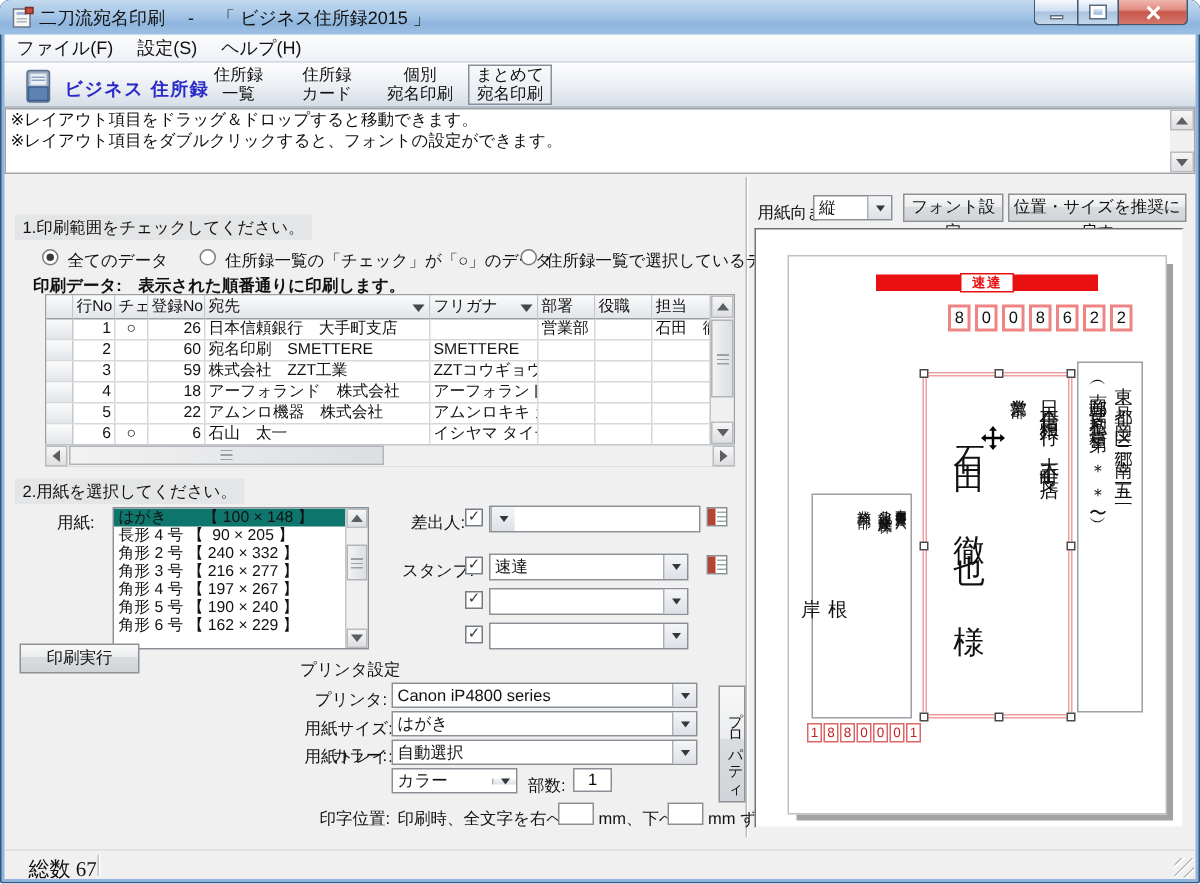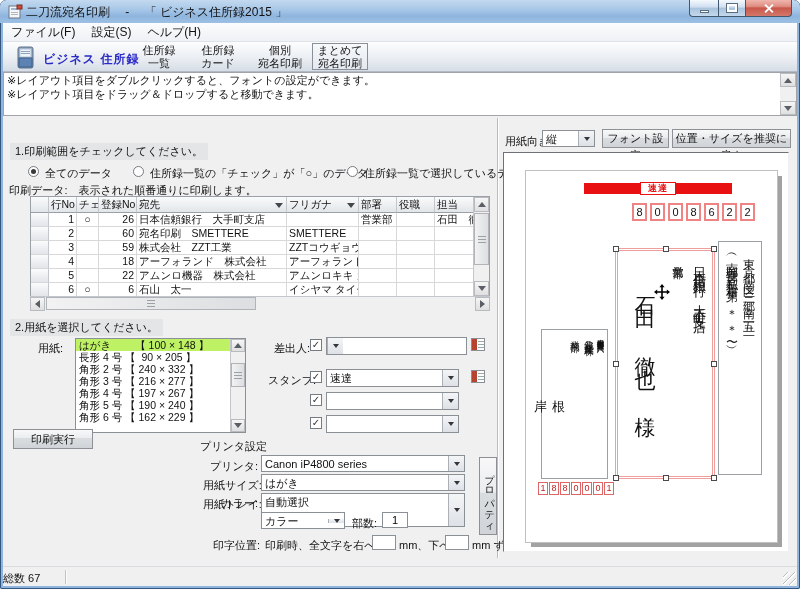--- a/index.html
+++ b/index.html
@@ -70,21 +70,21 @@
   .gc.sel { background:linear-gradient(#fafbfc,#e2e5e9); border-right:1px solid #c3c7cc;}
   .c0{width:18px;} .c1{width:28px; text-align:right;} .c2{width:22px; text-align:center;} .c3{width:38px; text-align:right;}
   .c4{width:150px;} .c5{width:72px;} .c6{width:38px;} .c7{width:38px;} .c8{width:40px; border-right:none;}
   .sort { position:absolute; right:3px; top:6px; width:0; height:0; border-left:4px solid transparent; border-right:4px solid transparent; border-top:5px solid #44484d; }
   #grid-vsb { position:absolute; right:0; top:0; width:16px; height:99px; background:#f0f0f0; border-left:1px solid #c3c7cc;}
   #grid-hsb { position:absolute; left:-1px; bottom:-1px; width:460px; height:15px; background:#f0f0f0; border-top:1px solid #c3c7cc;}
 
   
   #paperlist { position:absolute; left:75px; top:338px; width:171px; height:95px; background:#fff; border:1px solid #8b9097; overflow:hidden;}
   .lb-item { font-size:10.5px; line-height:12px; height:12px; padding-left:3px; white-space:pre; color:#111;}
-  .lb-item.sel { background:#bef264; }
+  .lb-item.sel { background:#0f766e; }
   #paper-sb { position:absolute; right:0; top:0; width:15px; height:93px; background:#f0f0f0; border-left:1px solid #c3c7cc;}
 
   
   .combo { position:absolute; height:18px; background:#fff; border:1px solid #8b9097; display:flex; }
   .combo-val { flex:1; font-size:11px; line-height:16px; padding:0 3px; overflow:hidden; white-space:nowrap; color:#111;}
   .combo-arrow { width:16px; border-left:1px solid #aab0b6; background:linear-gradient(#f4f5f7,#dde1e6); display:flex; align-items:center; justify-content:center;}
   .combo-arrow .tri-d { border-left-width:3.5px; border-right-width:3.5px; border-top-width:4px; border-top-color:#33363a;}
   .btn { position:absolute; border:1px solid #8d9196; background:linear-gradient(#f8f8f8,#eaecee 45%,#dadde0 46%,#d0d4d8);
          font-size:11px; color:#111; text-align:center; }
   .card-icon { position:absolute; width:14px; height:13px; background:#fff; border:1px solid #8a8f95; }
@@ -120,21 +120,21 @@
   .s-addr { font-size:7.5px; letter-spacing:0.5px; color:#111;}
   .s-company { font-size:9.5px; letter-spacing:1px; margin-left:1px; color:#111;}
   .s-dept { font-size:9.5px; letter-spacing:1px; margin-left:1px; color:#111;}
   .s-name { font-size:13px; letter-spacing:46px; padding-top:56px; margin-left:7px; color:#111;}
   #sp-row { position:absolute; left:12px; top:311px; display:flex; gap:1px; }
   .sp-box { width:10px; height:13px; border:1px solid #dd6666; background:#fff; color:#c22222; font-size:9px; line-height:11px; text-align:center;}
 
   
   #statusbar { position:absolute; left:3px; bottom:3px; width:794px; height:20px; background:#f0f0f0; border-top:1px solid #dadcdf;}
   .st-divider { position:absolute; top:3px; width:2px; height:14px; border-left:1px solid #bfc3c7; border-right:1px solid #fdfdfd; }
-  #st-total { position:absolute; left:0; top:4px; font-size:11px; color:#111;}
+  #st-total { position:absolute; left:16px; top:4px; font-size:14px; color:#111;font-family:Liberation Serif, serif;}
   #grip { position:absolute; right:1px; bottom:1px; width:13px; height:13px;
      background:repeating-linear-gradient(135deg, transparent 0 3px, #b9bdc2 3px 4px, #fff 4px 5px); }
 </style>
 </head>
 <body>
 
 <div id="win">
 
   <div id="titlebar">
     <svg id="app-ico" viewBox="0 0 15 15">
@@ -177,43 +177,43 @@
 一覧</div>
     <div class="tb-btn" style="left:186px; width:58px;">住所録
 カード</div>
     <div class="tb-btn" style="left:246px; width:62px;">個別
 宛名印刷</div>
     <div class="tb-btn sel" style="left:309px; width:56px;">まとめて
 宛名印刷</div>
   </div>
 
   <div id="notes">
+    <div class="note-line">※レイアウト項目をドラッグ＆ドロップすると移動できます。</div>
     <div class="note-line">※レイアウト項目をダブルクリックすると、フォントの設定ができます。</div>
-    <div class="note-line">※レイアウト項目をドラッグ＆ドロップすると移動できます。</div>
     <div class="vsb" style="right:0;top:0;width:16px;height:42px;">
       <div class="sb-btn" style="left:0;top:0;width:16px;height:14px;">
           <i class="tri-u"></i>
         </div>
       <div class="sb-btn" style="left:0;bottom:0;width:16px;height:14px;">
           <i class="tri-d"></i>
         </div>
     </div>
   </div>
 
   <div id="main"></div>
   <div id="vsplit"></div>
 
   <div class="section-chip" style="left:10px;top:143px;">1.印刷範囲をチェックしてください。</div>
   <div class="radio on" style="left:28px;top:166px;"></div>
   <div class="plain-label" style="left:45px;top:166px;text-align:right;">全てのデータ</div>
   <div class="radio" style="left:133px;top:166px;"></div>
   <div class="plain-label" style="left:150px;top:166px;">住所録一覧の「チェック」が「○」のデータ</div>
   <div class="radio" style="left:347px;top:166px;"></div>
   <div class="plain-label" style="left:364px;top:166px;">住所録一覧で選択しているデータ</div>
-  <div class="plain-label" style="left:9px;top:183px;">印刷データ:　表示された順番通りに印刷します。</div>
+  <div class="plain-label" style="left:22px;top:183px;font-weight:bold;">印刷データ:　表示された順番通りに印刷します。</div>
 
   <div id="grid">
     <div class="g-head">
       <div class="gc c0"></div>
       <div class="gc c1">行No</div>
       <div class="gc c2">チェ</div>
       <div class="gc c3">登録No</div>
       <div class="gc c4"><span>宛先</span><i class="sort"></i></div>
       <div class="gc c5"><span>フリガナ</span><i class="sort"></i></div>
       <div class="gc c6">部署</div>
@@ -372,21 +372,21 @@
       </span>
   </div>
   <div class="plain-label" style="left:203px;top:478px;width:55px;text-align:right;">用紙サイズ:</div>
   <div class="combo" style="left:261px;top:474px;width:204px;height:17px;">
     <span class="combo-val">はがき</span>
     <span class="combo-arrow">
         <i class="tri-d"></i>
       </span>
   </div>
   <div class="plain-label" style="left:203px;top:497px;width:55px;text-align:right;">用紙トレイ:</div>
-  <div class="combo" style="left:261px;top:493px;width:204px;height:34px;">
+  <div class="combo" style="left:261px;top:493px;width:204px;height:17px;">
     <span class="combo-val">自動選択</span>
     <span class="combo-arrow">
         <i class="tri-d"></i>
       </span>
   </div>
   <div class="plain-label" style="left:203px;top:496px;width:55px;text-align:right;">カラー:</div>
   <div class="combo" style="left:261px;top:512px;width:84px;height:17px;align-items:center;">
     <span class="combo-val">カラー</span>
     <span class="combo-arrow">
         <i class="tri-d"></i>

